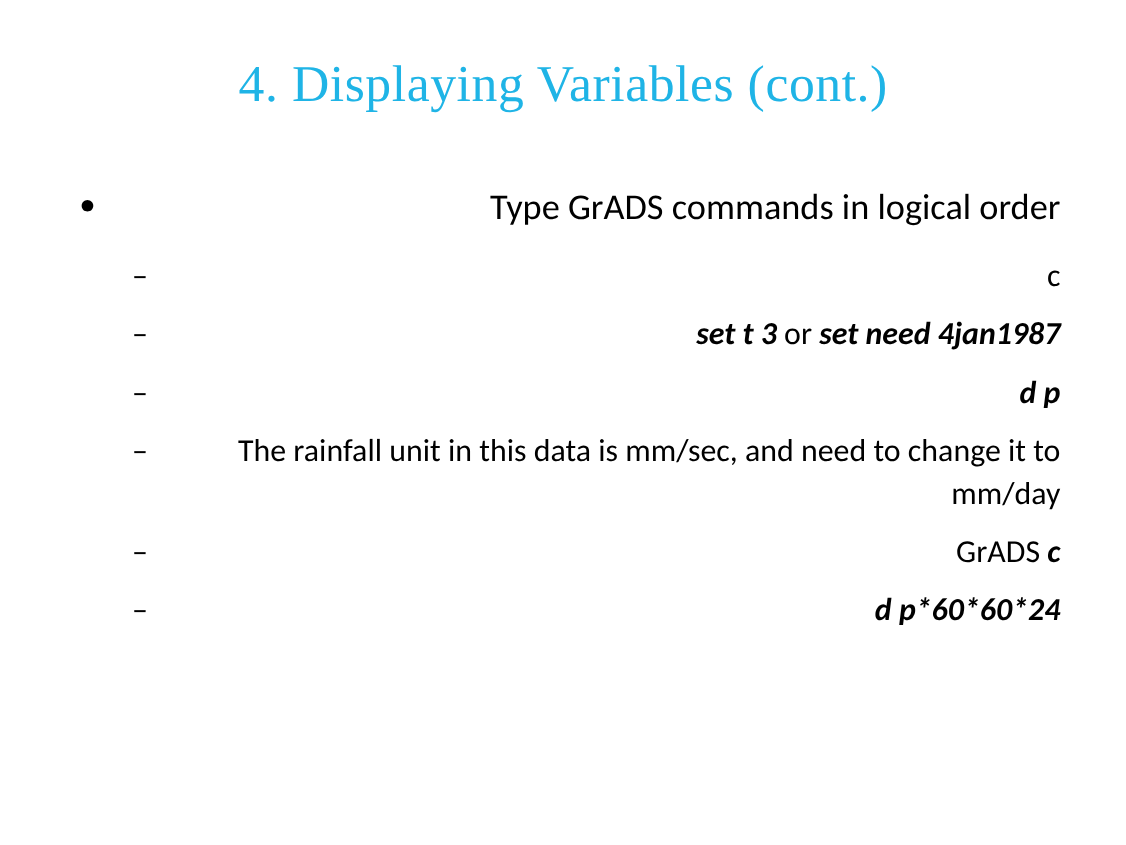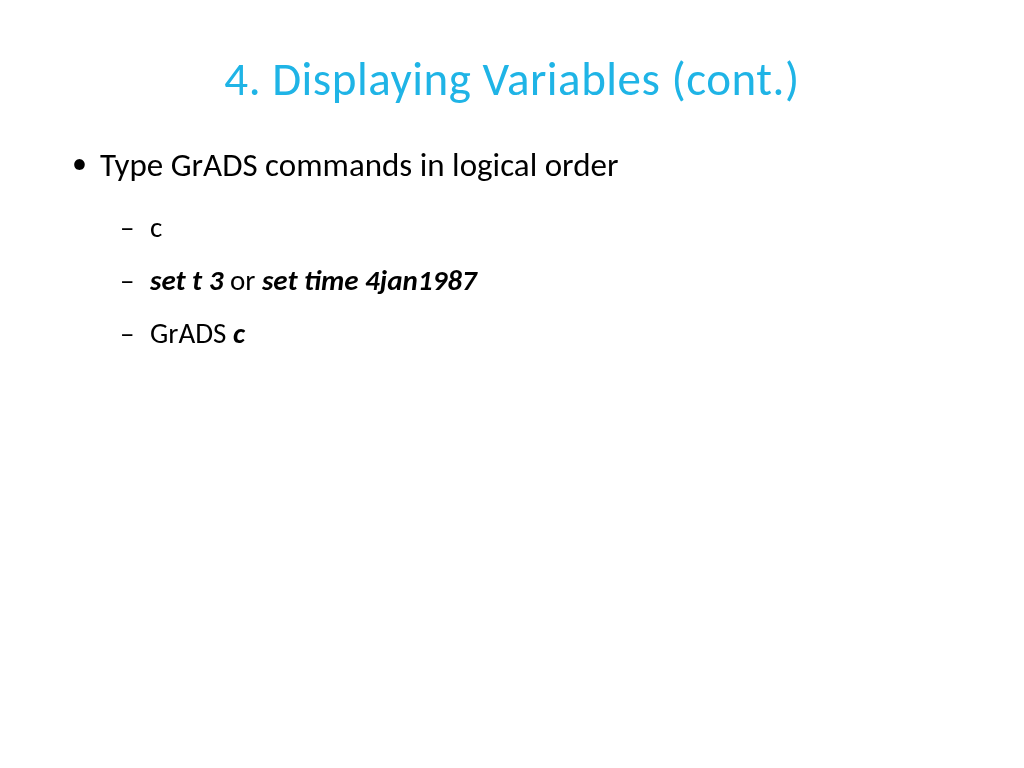--- a/index.html
+++ b/index.html
@@ -1,34 +1,36 @@
 <!DOCTYPE html>
 <html><head>
   <meta charset="utf-8">
   <style>
     * {
       margin: 0;
       padding: 0;
       box-sizing: border-box;
+      text-align: right;
     }
     body {
       width: 1024px;
       height: 768px;
       background: #ffffff;
       font-family: Calibri, 'Segoe UI', Arial, sans-serif;
       padding: 50px 60px;
       overflow: hidden;
     }
     .slide-title {
       color: #1fb4e6;
       font-size: 47px;
       font-weight: 400;
       text-align: center;
-      margin-bottom: 35px;
+      margin-bottom: 62px;
       letter-spacing: 0.5px;
+      font-family: Liberation Serif, serif;
     }
     ul.level1 {
       list-style: none;
       padding-left: 40px;
     }
     ul.level1 > li {
       position: relative;
       font-size: 33px;
       color: #000000;
       line-height: 1.35;
@@ -70,17 +72,20 @@
 </head>
 <body>
 
 <h1 class="slide-title">4. Displaying Variables (cont.)</h1>
 
 <ul class="level1">
   <li>
     <span>Type GrADS commands in logical order</span>
     <ul class="level2">
       <li>c</li>
-      <li><span class="bold">set t 3</span><span> or </span><span class="bold">set time 4jan1987</span></li>
+      <li><span class="bold">set t 3</span><span> or </span><span class="bold">set need 4jan1987</span></li>
+      <li><span class="bold">d p</span></li>
+      <li>The rainfall unit in this data is mm/sec, and need to change it to mm/day</li>
       <li><span>GrADS </span><span class="bold">c</span></li>
+      <li><span class="bold">d p*60*60*24</span></li>
     </ul>
   </li>
 </ul>
 
 </body></html>

